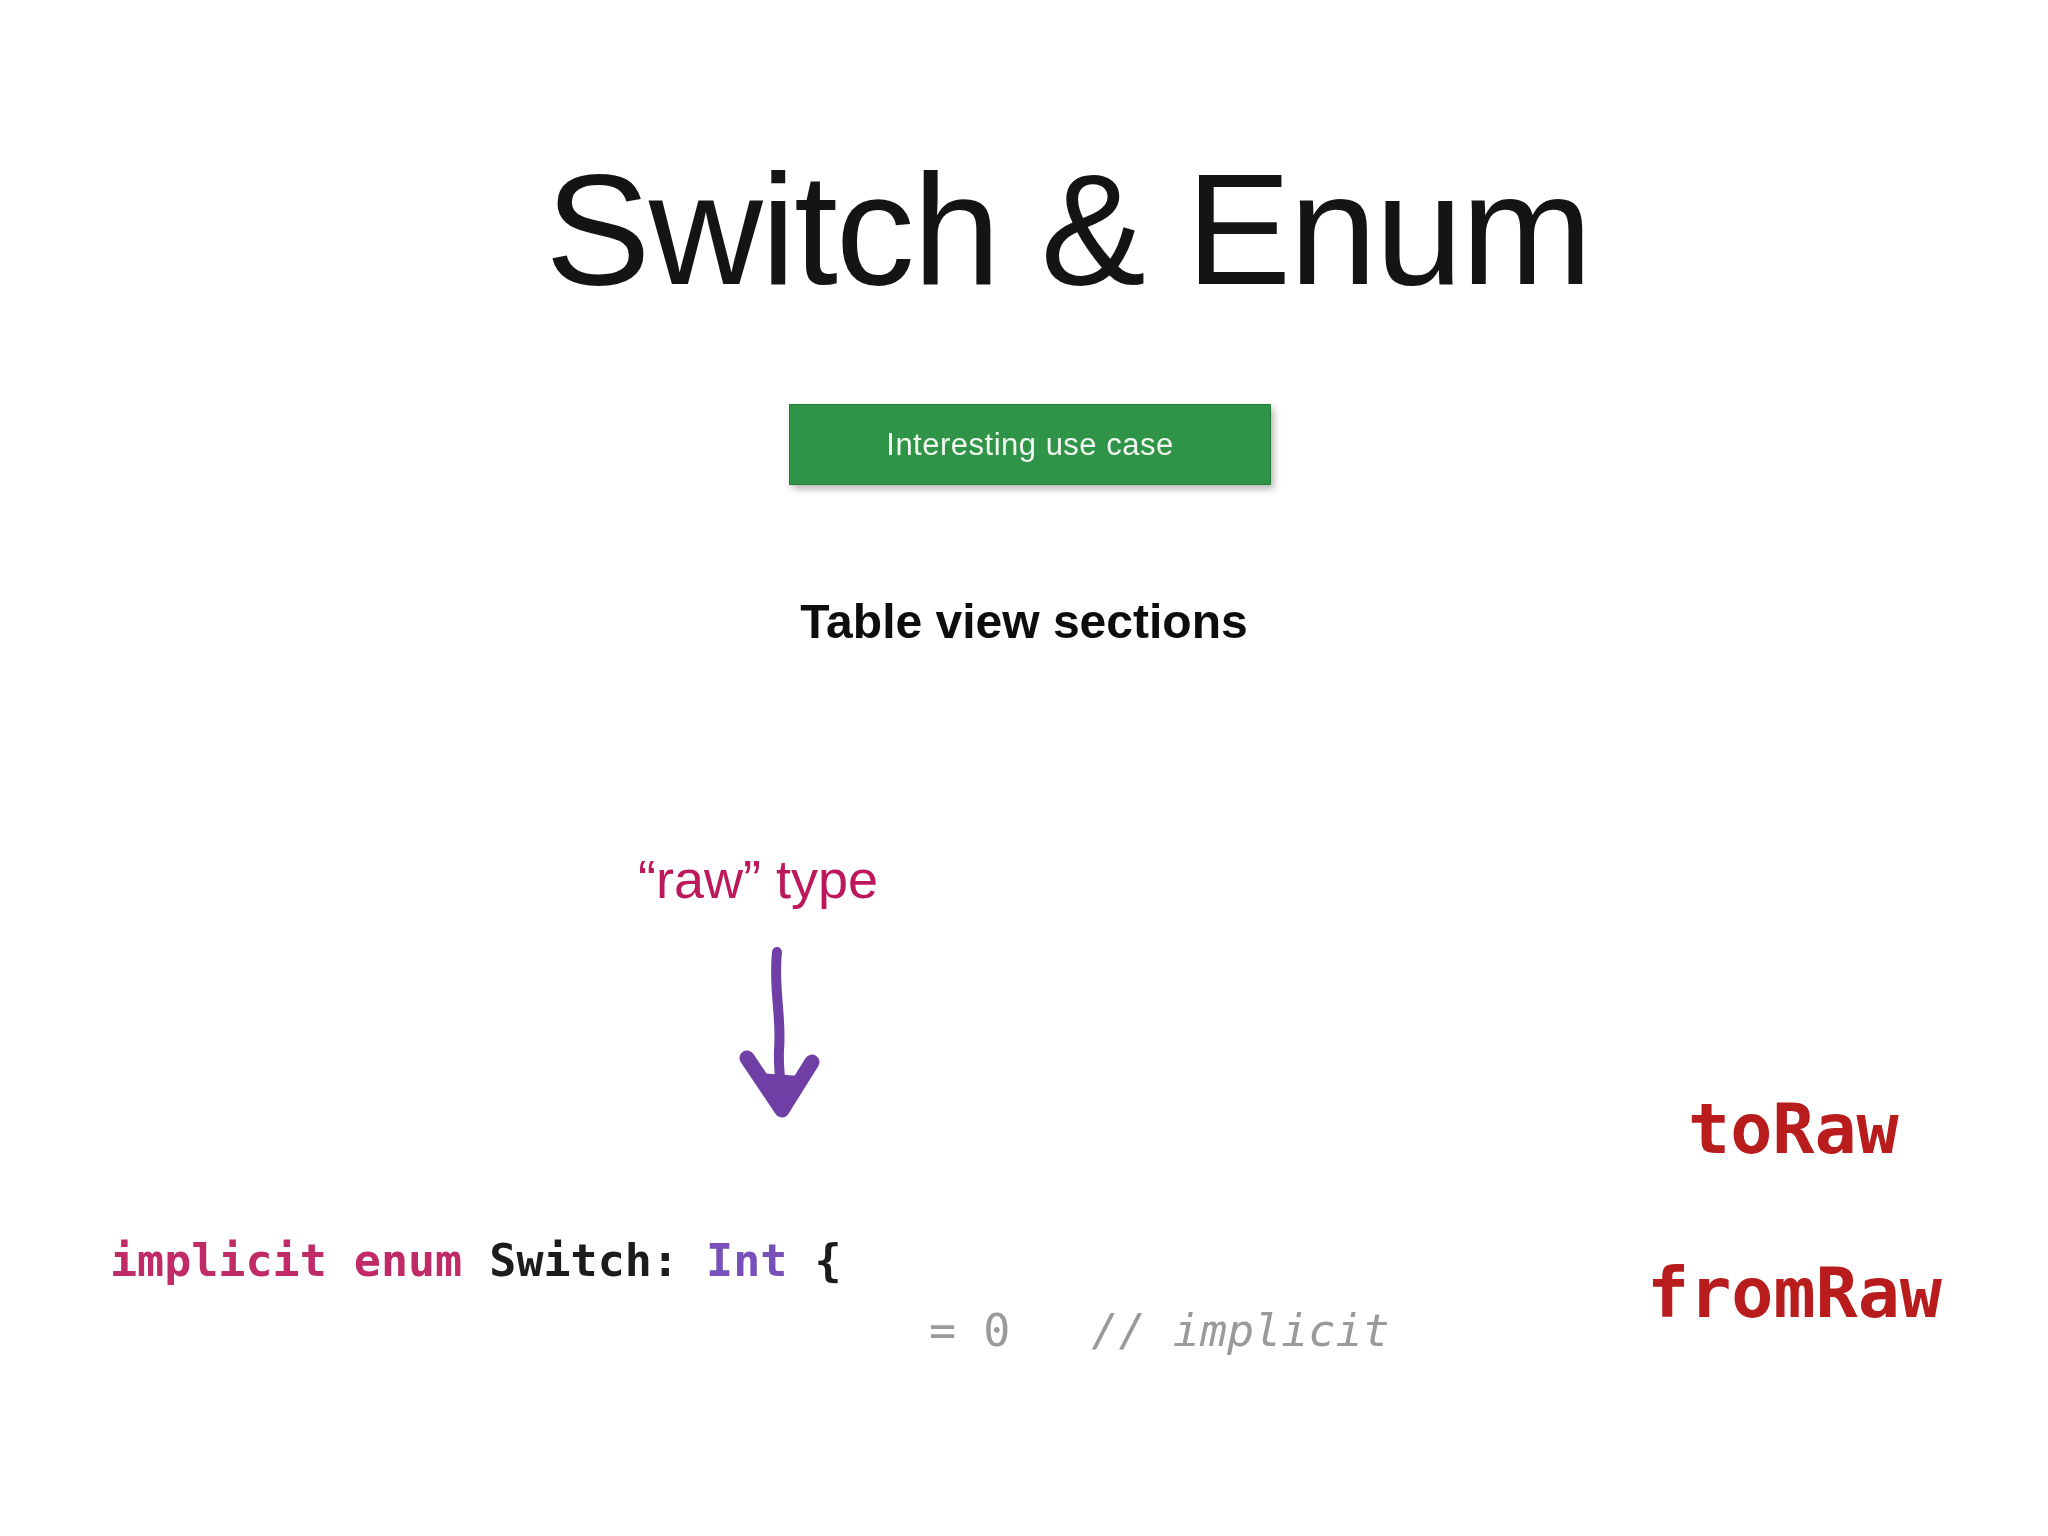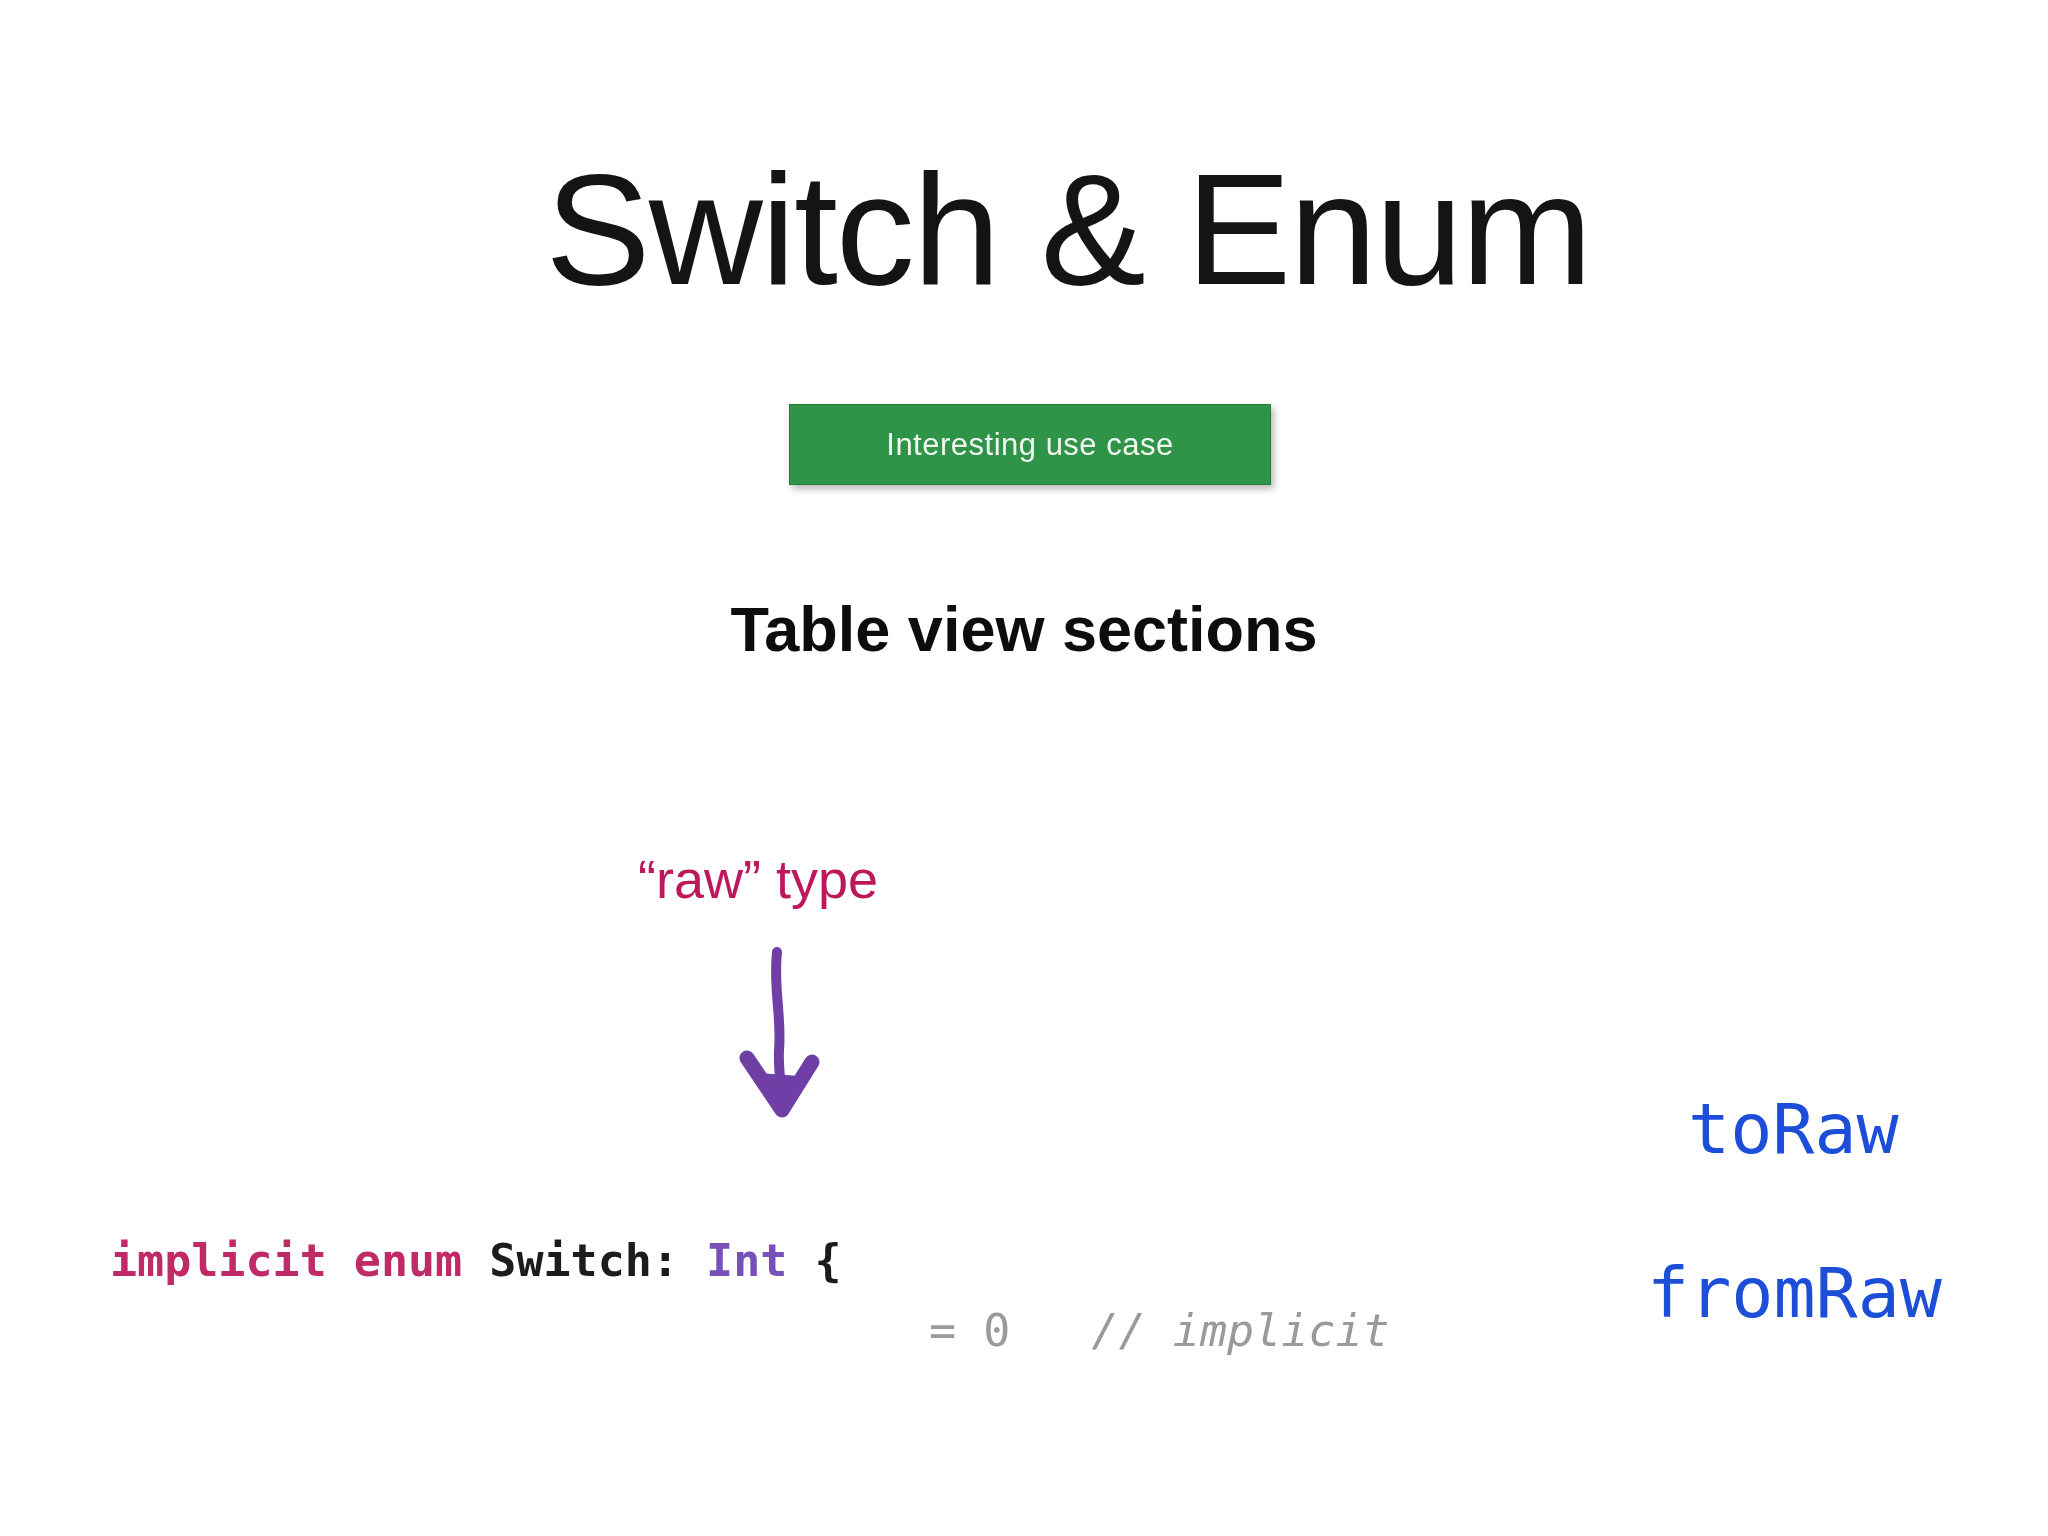--- a/index.html
+++ b/index.html
@@ -55,21 +55,21 @@
     letter-spacing: 0.5px;
     white-space: nowrap;
   }
   .subtitle {
     position: absolute;
     top: 598px;
     left: 0;
     width: 2048px;
     margin: 0;
     text-align: center;
-    font-size: 63px;
+    font-size: 48px;
     font-weight: bold;
     line-height: 1;
     color: #0d0d0d;
   }
   .rawtype {
     position: absolute;
     left: 638px;
     top: 852px;
     font-size: 54px;
     font-weight: 300;
@@ -109,22 +109,23 @@
     line-height: 58px;
     white-space: pre;
     color: #9a9a9a;
   }
   .rawvals .cmt { font-style: italic; }
   .mono-label {
     position: absolute;
     font-family: "DejaVu Sans Mono", monospace;
     font-size: 70px;
     line-height: 1;
-    color: #1d4ed8;
+    color: #b91c1c;
     white-space: nowrap;
+    font-weight: bold;
   }
   .toraw   { left: 1688px; top: 1094px; }
   .fromraw { left: 1647px; top: 1258px; }
 </style>
 </head>
 <body>
 
 <div class="slide">
 
   <h1 class="title">Switch &amp; Enum</h1>

